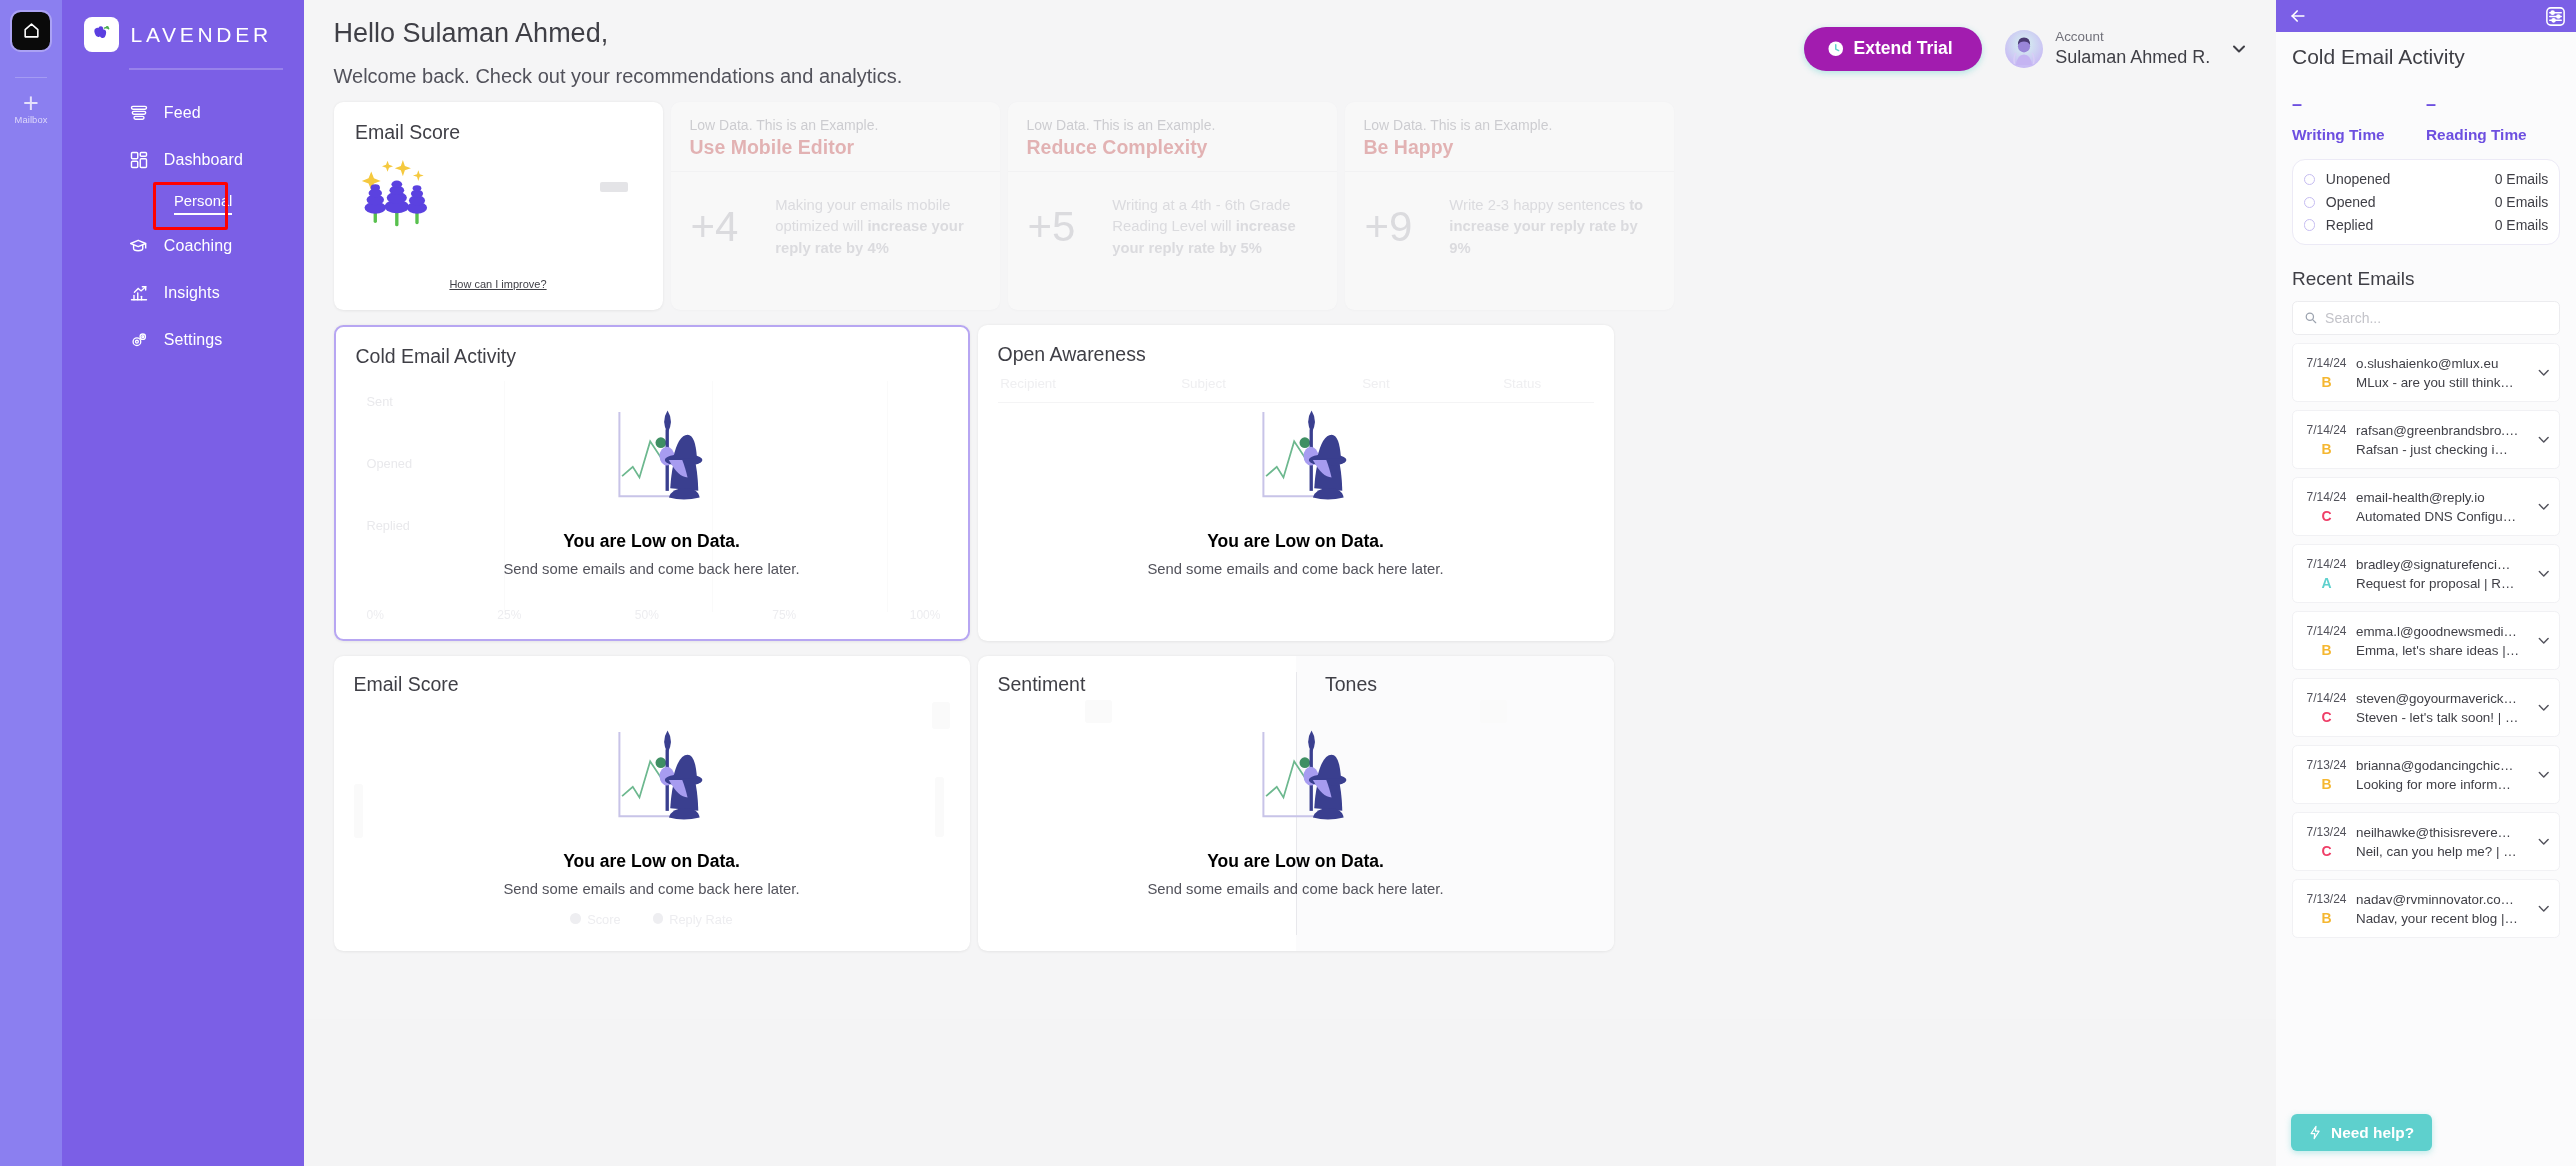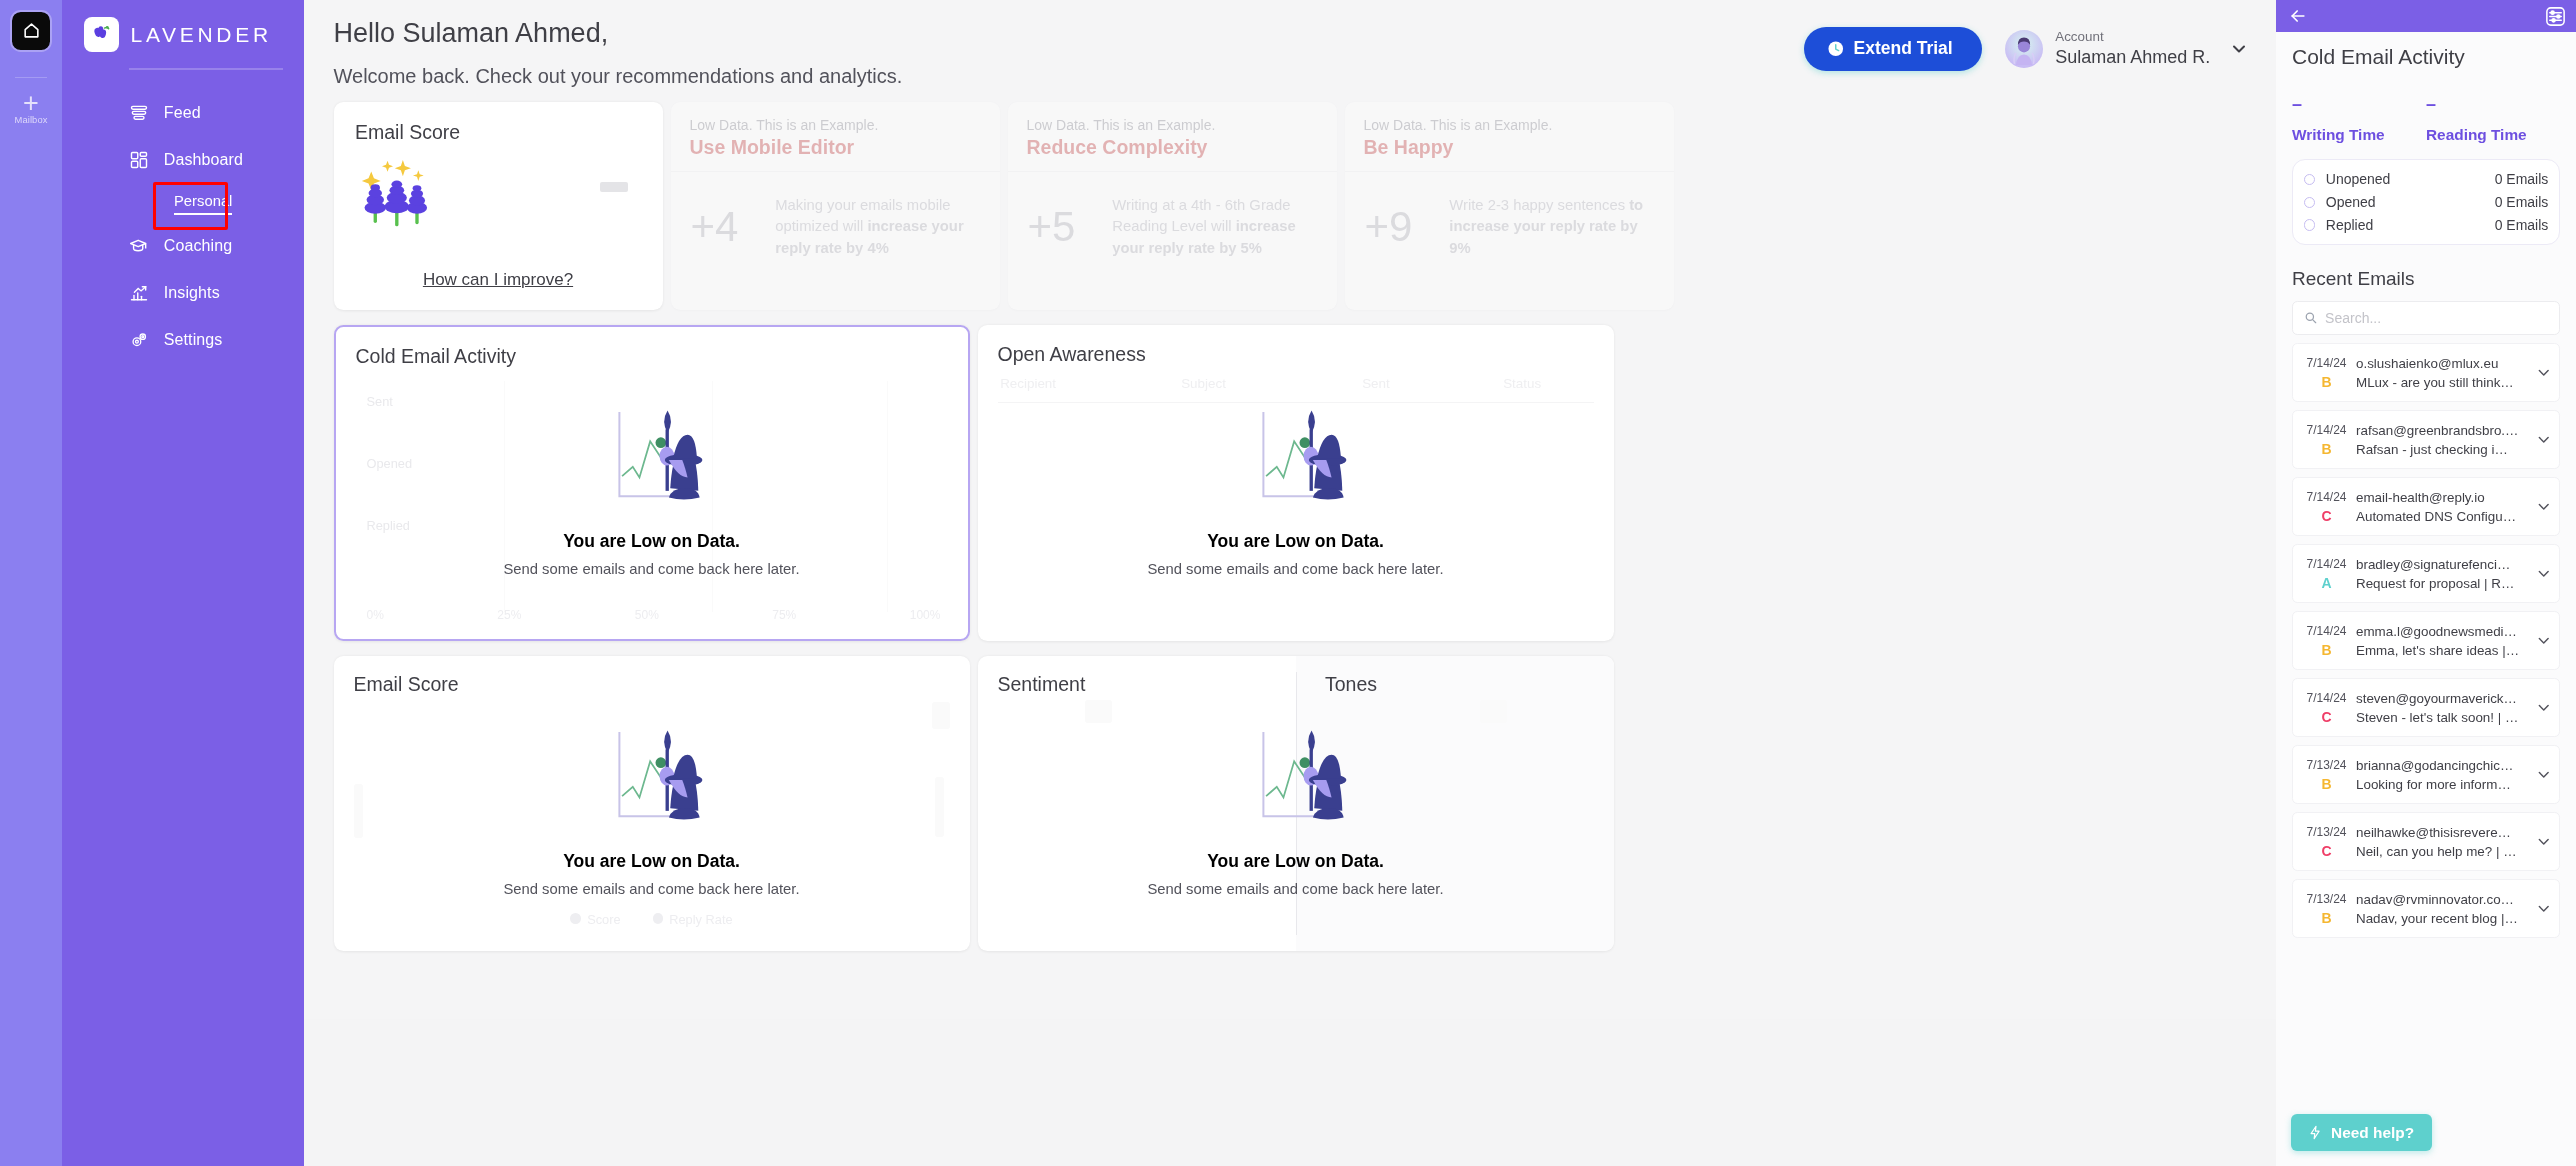--- a/index.html
+++ b/index.html
@@ -70,21 +70,21 @@
   .main {
     flex: 1 1 auto; height:1019px; background:#f5f5f6;
     padding: 17.5px 27px 0 29.5px; overflow:hidden; position:relative;
   }
   .main-head { display:flex; justify-content:space-between; align-items:flex-start; }
   .greeting { font-size:27px; color:#3f3f46; font-weight:400; }
   .subgreeting { font-size:20px; color:#52525b; font-weight:400; margin-top:16px; }
 
   .head-right { display:flex; align-items:center; gap:23px; padding-top:9.4px; }
   .trial-btn {
-    background:#1d4ed8; color:#fff; border:none; border-radius:25.5px;
+    background:#a21caf; color:#fff; border:none; border-radius:25.5px;
     padding:11.4px 29.5px 11.4px 23px; font-size:17.5px; font-weight:600; cursor:pointer;
     display:flex; align-items:center; gap:9.4px;
     font-family:"Liberation Sans", sans-serif;
     box-shadow:0 2px 6px rgba(94,208,205,.45);
   }
   .clock-ic { width:17.5px; height:17.5px; flex:0 0 17.5px; }
   .account-box { display:flex; align-items:center; gap:12px; cursor:pointer; }
   .avatar {
     width:38px; height:38px; border-radius:50%;
     background: radial-gradient(circle at 50% 38%, #d7f5f0 0%, #c9bdf4 72%, #b9a9f0 100%);
@@ -104,21 +104,21 @@
   .card-title { font-size:19.5px; color:#3f3f46; font-weight:400; }
 
   
   .row-top { height: 208px; }
   .card-score-top { width: 329px; padding: 19px 21.5px 0 21.5px; display:flex; flex-direction:column; }
   .lav-illus { margin: 9.4px 0 0 4px; }
   .score-placeholder { width:28px; height:10.7px; border-radius:2px; background:#e4e4e7; }
   .score-mid { display:flex; align-items:center; justify-content:space-between; padding-right:13.4px; }
   .improve-link {
     text-align:center; margin-top:auto; margin-bottom:20px;
-    font-size:17px; color:#3f3f46; text-decoration:underline; cursor:pointer;
+    font-size:11px; color:#3f3f46; text-decoration:underline; cursor:pointer;
   }
 
   .rec-card { width:329px; opacity:.30; filter:blur(0.3px); }
   .rec-head { padding:14.8px 19px 12px 19px; border-bottom:0.7px solid #ececee; }
   .rec-kicker { font-size:14px; color:#71717a; }
   .rec-title { font-size:19.5px; font-weight:700; color:#b91c1c; margin-top:2.7px; }
   .rec-body { display:flex; align-items:center; gap:14.8px; padding:23px 19px 0 20px; }
   .rec-num { font-size:42px; font-weight:400; color:#a1a1aa; flex:0 0 auto; min-width:70px; }
   .rec-text { font-size:14.8px; line-height:1.45; color:#a1a1aa; }
   .rec-text b { font-weight:700; }

